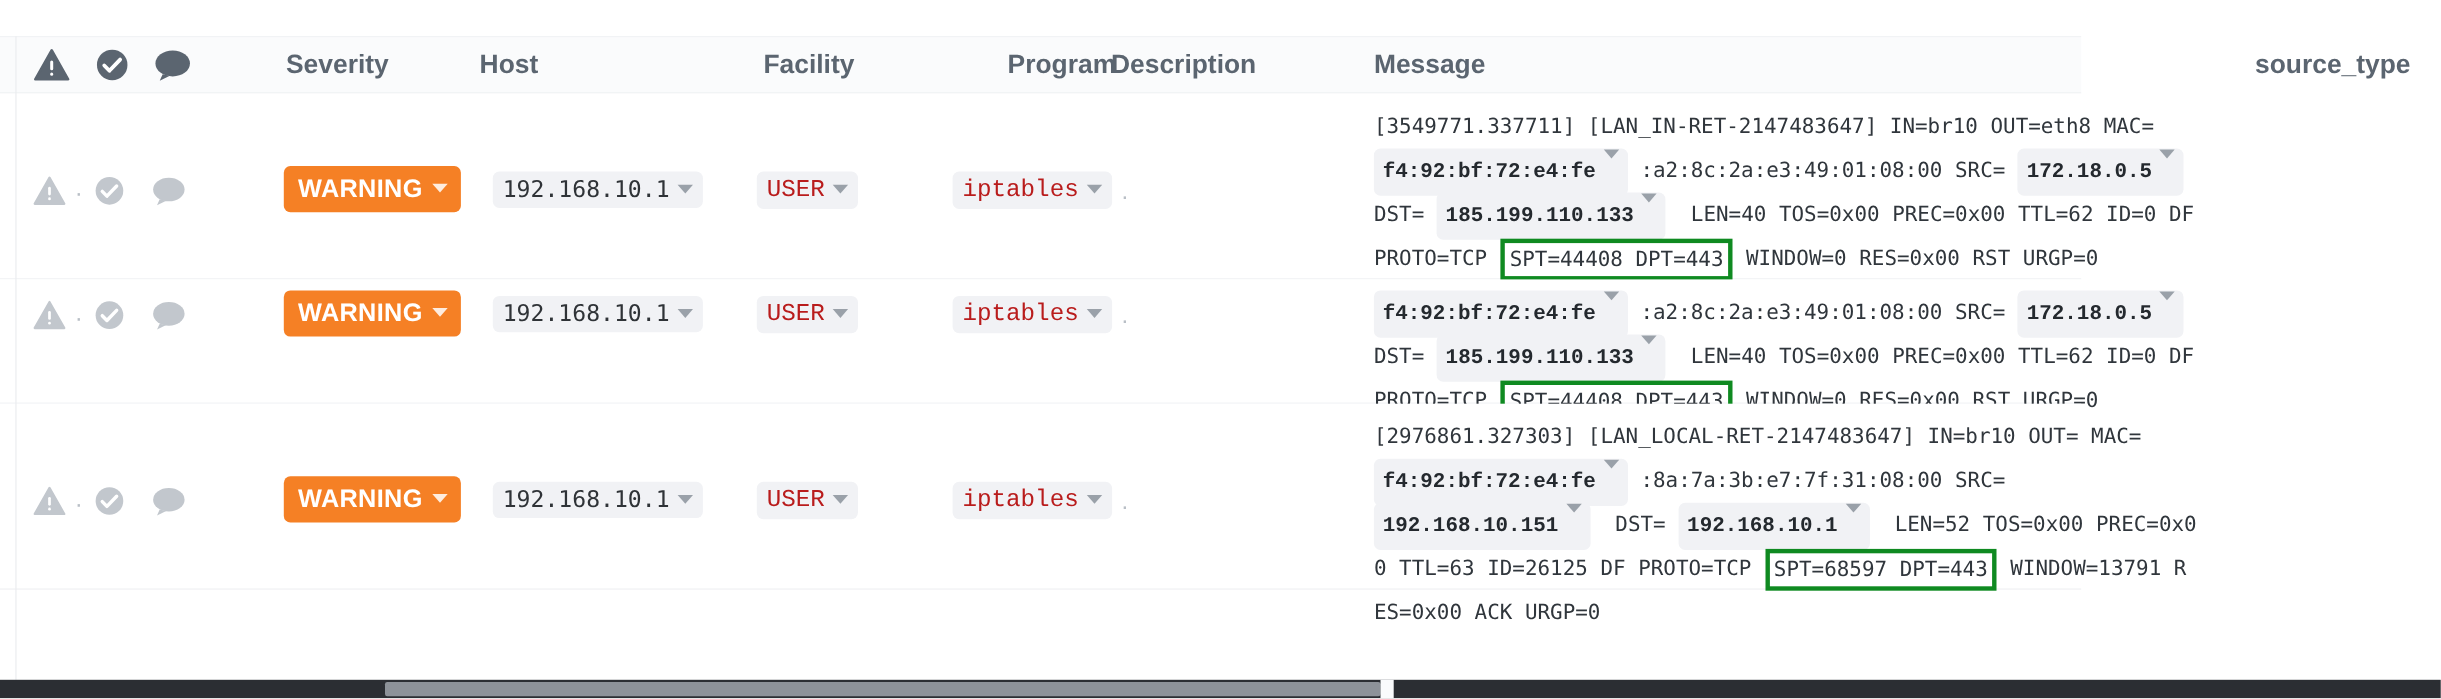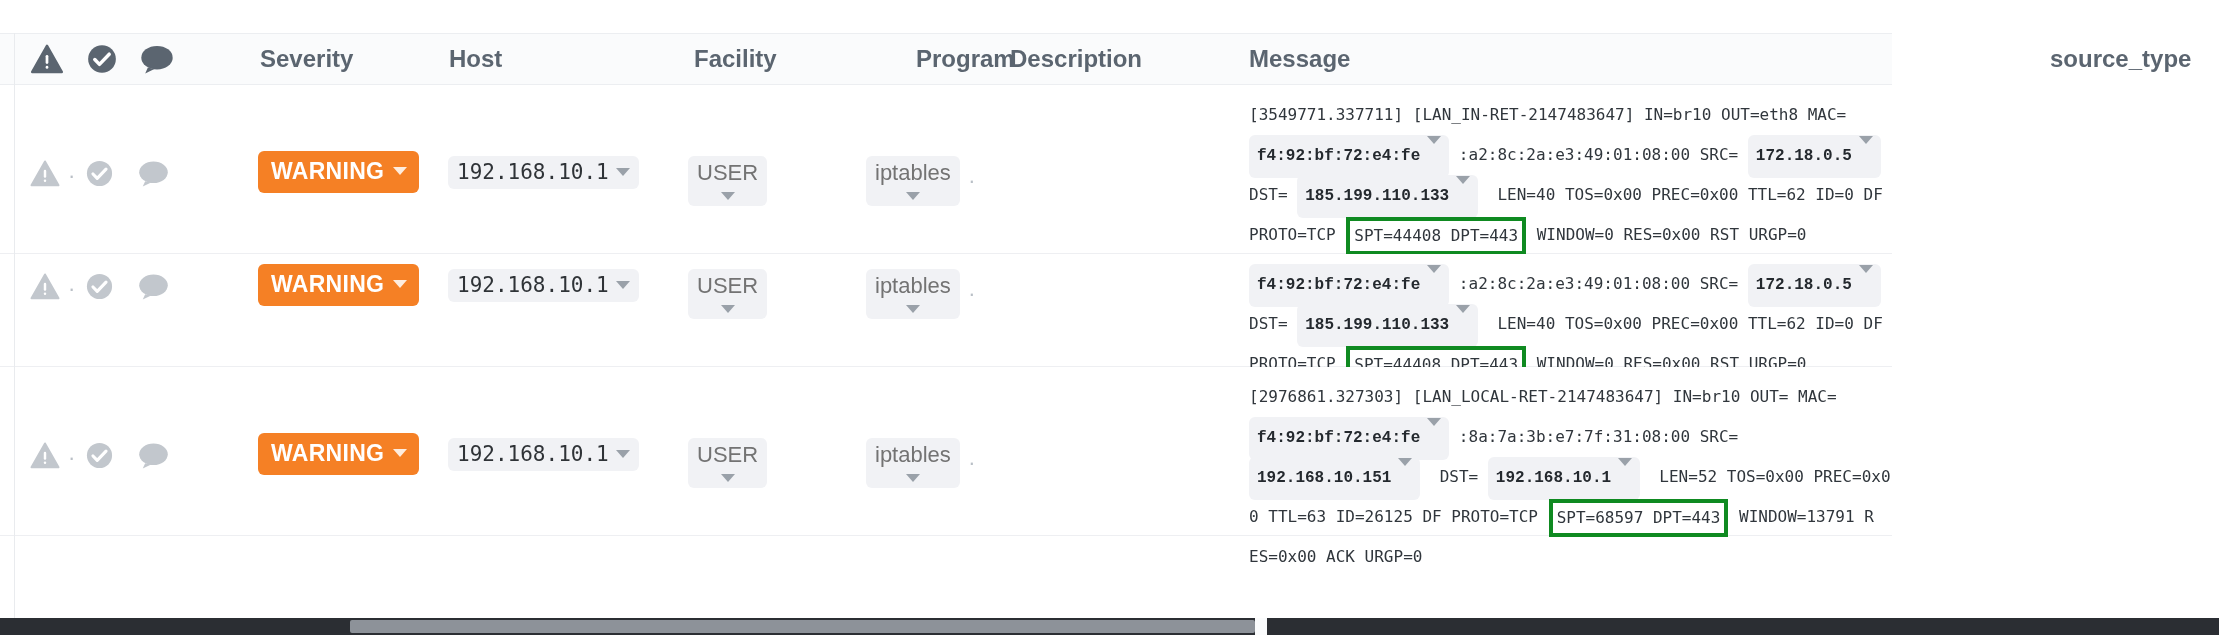--- a/index.html
+++ b/index.html
@@ -90,24 +90,23 @@
     gap: 7px;
     background: #f1f2f5;
     border-radius: 6px;
     padding: 4px 9px 5px 9px;
     font-family: "DejaVu Sans Mono", "Liberation Mono", monospace;
     font-size: 21px;
     color: #2f3337;
     line-height: 1.15;
   }
   .pill.sans {
-    font-family: Liberation Sans, sans-serif;
+    font-family: Liberation Mono, monospace;
     font-size: 22px;
-    color: #737373;
-    flex-direction: column;
+    color: #b91c1c;
   }
   .caret {
     width: 0; height: 0;
     border-left: 7px solid transparent;
     border-right: 7px solid transparent;
     border-top: 8px solid #9aa1a9;
     display: inline-block;
     margin-bottom: 1px;
   }
   .caret.light {
@@ -132,21 +131,21 @@
     display: inline-block;
     color: #b9bfc6;
     font-size: 22px;
     vertical-align: middle;
   }
 
   
   .msg {
     position: absolute;
     font-family: "DejaVu Sans Mono", "Liberation Mono", monospace;
-    font-size: 16px;
+    font-size: 19px;
     color: #30363c;
     line-height: 40px;
     white-space: nowrap;
   }
   .msg .line { height: 40px; display: block; }
   .msg .tok { white-space: pre; }
   .msg .chip {
     display: inline-flex;
     align-items: flex-start;
     gap: 7px;
@@ -215,21 +214,21 @@
       </div>
 
       <div class="th-icon" style="left:140px;">
         <svg width="34" height="30" viewBox="0 0 26 22" aria-hidden="true">
           <ellipse cx="13" cy="10" rx="12" ry="9" fill="#5b6570"></ellipse>
           <path d="M6 17.5 L4 22 L11 18.6 Z" fill="#5b6570"></path>
         </svg>
       </div>
 
       <div class="th" style="left:260px;">Severity</div>
-      <div class="th" style="left:449px;">Host</div>
+      <div class="th" style="left:436px;">Host</div>
       <div class="th" style="left:694px;">Facility</div>
       <div class="th" style="left:873px;margin-left:43px;">Program</div>
       <div class="th" style="left:1010px;text-align:right;">Description</div>
       <div class="th" style="left:1249px;">Message</div>
       <div class="th" style="left:2050px;">source_type</div>
     </div>
 
     <div id="tbody">
         <div class="tr r1">
           <div class="row-icons" style="left: 30px; top: 74px;">

